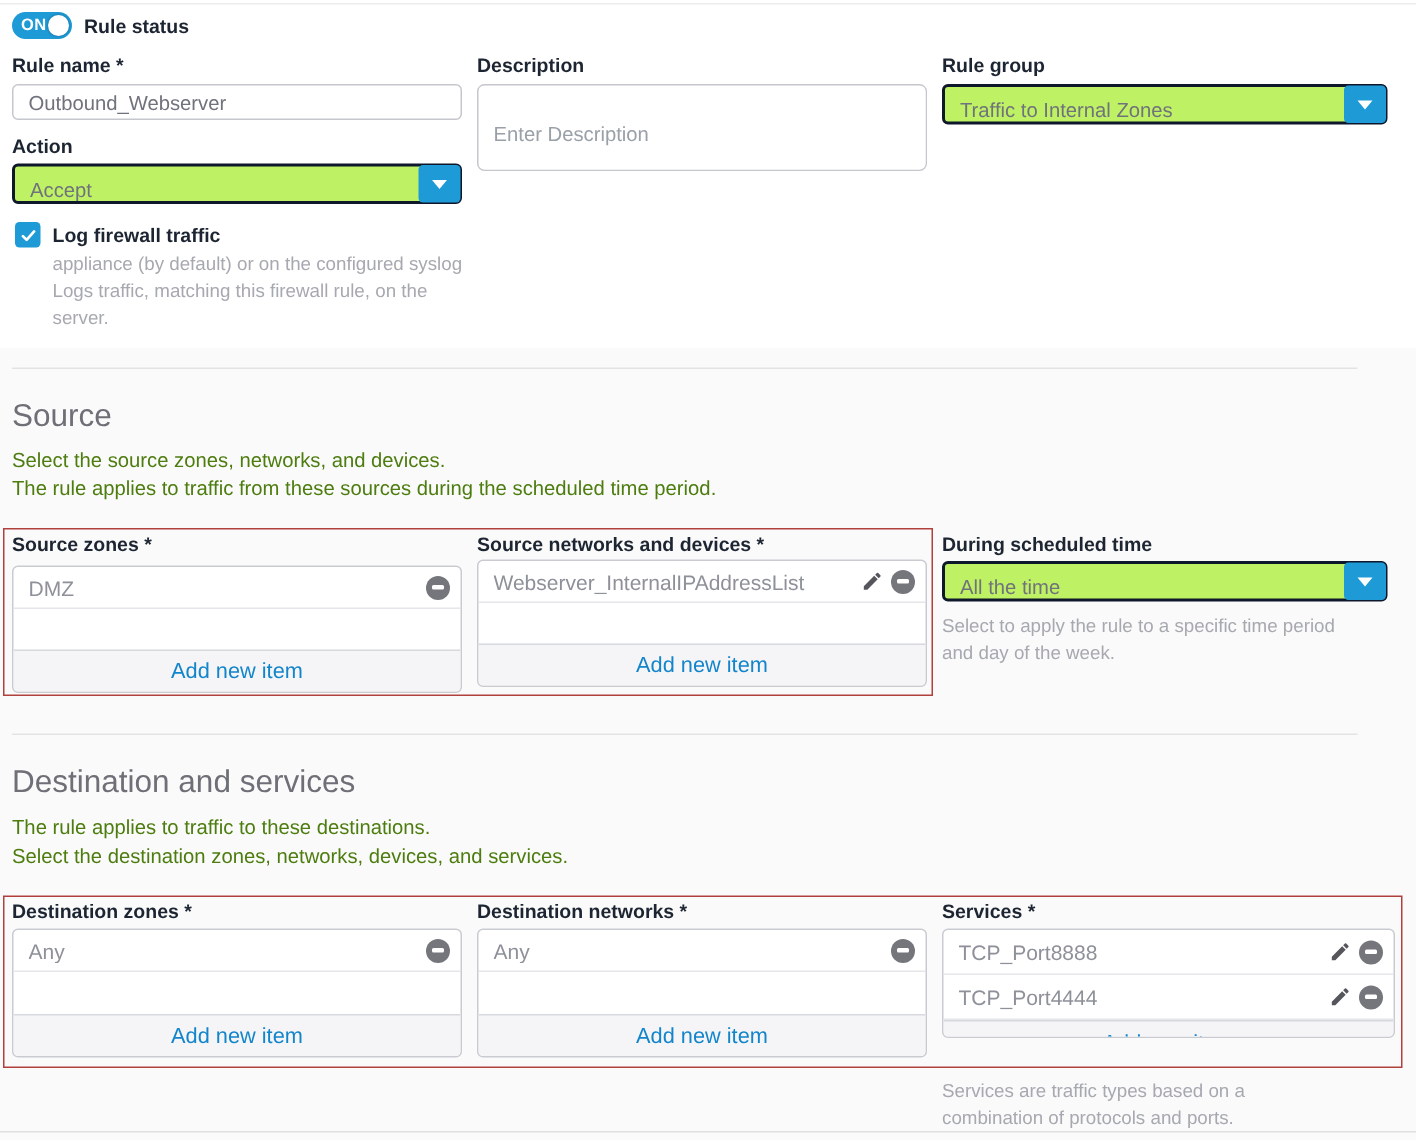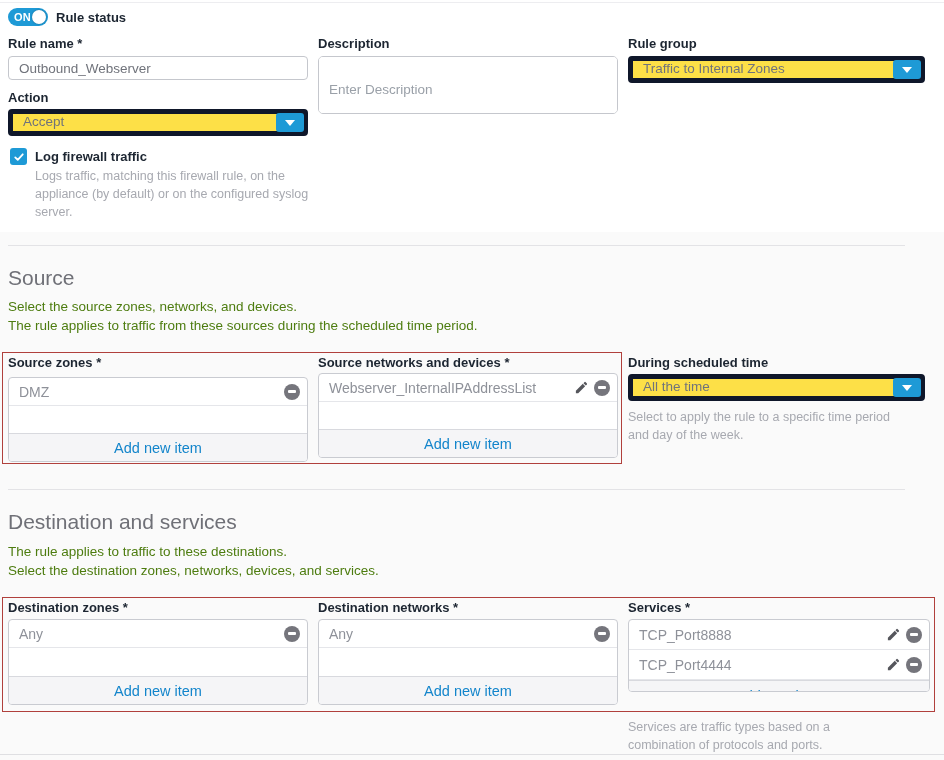--- a/index.html
+++ b/index.html
@@ -20,22 +20,22 @@
   .sec-title{position:absolute;font-size:21px;font-weight:400;color:#6f7077}
   .sec-sub{position:absolute;font-size:13.5px;color:#4d7c0f;line-height:19px}
   .hint{position:absolute;font-size:12.5px;color:#a7a9b0;line-height:18px;text-align:left}
 
   .text-input{position:absolute;box-sizing:border-box;border:1px solid #c5c7cd;border-radius:4px;
               padding:0 10px;font-family:"Liberation Sans",sans-serif;font-size:13.5px;
               color:#70737b;background:#fff;outline:none}
   textarea.text-input{padding:24px 10px;border-radius:5px;resize:none;line-height:17px}
   .text-input::placeholder{color:#9aa0a8}
 
-  .select{position:absolute;background:#fde047;border:5px solid #0f172a;border-radius:4px;
-          display:flex;align-items:flex-start;box-sizing:border-box;cursor:pointer}
+  .select{position:absolute;background:#bef264;border:2px solid #0f172a;border-radius:4px;
+          display:flex;align-items:flex-end;box-sizing:border-box;cursor:pointer}
   .select-value{flex:1;padding-left:10px;font-size:13.5px;color:#70737b;white-space:nowrap;overflow:hidden}
   .select-btn{width:28px;align-self:stretch;background:#1e9ad6;border-radius:3px;
               display:flex;align-items:center;justify-content:center;margin:-1px -1px -1px 0}
   .caret{width:0;height:0;border-left:5px solid transparent;border-right:5px solid transparent;
          border-top:6px solid #fff}
 
   .checkbox{position:absolute;width:17px;height:17px;border-radius:3px;background:#1e9ad6;
             display:flex;align-items:center;justify-content:center;cursor:pointer}
   .checkbox svg{width:12px;height:12px}
 
@@ -93,22 +93,22 @@
   </div>
 </div>
 
 <div class="checkbox" style="left:10px;top:148px">
   <svg viewBox="0 0 24 24">
     <path fill="none" stroke="#ffffff" stroke-width="3.6" stroke-linecap="round" stroke-linejoin="round" d="M4.5 12.8l5 5 10-11.2"></path>
   </svg>
 </div>
 <div class="flabel" style="left:35px;top:149px">Log firewall traffic</div>
 <div class="hint" style="left:35px;top:167px;width:300px;text-align:left">
+  <div>appliance (by default) or on the configured syslog</div>
   <div>Logs traffic, matching this firewall rule, on the</div>
-  <div>appliance (by default) or on the configured syslog</div>
   <div>server.</div>
 </div>
 
 <div class="divider" style="left:8px;top:245px;width:897px"></div>
 
 <div class="sec-title" style="left:8px;top:266px">Source</div>
 <div class="sec-sub" style="left:8px;top:297px">
   <div>Select the source zones, networks, and devices.</div>
   <div>The rule applies to traffic from these sources during the scheduled time period.</div>
 </div>

